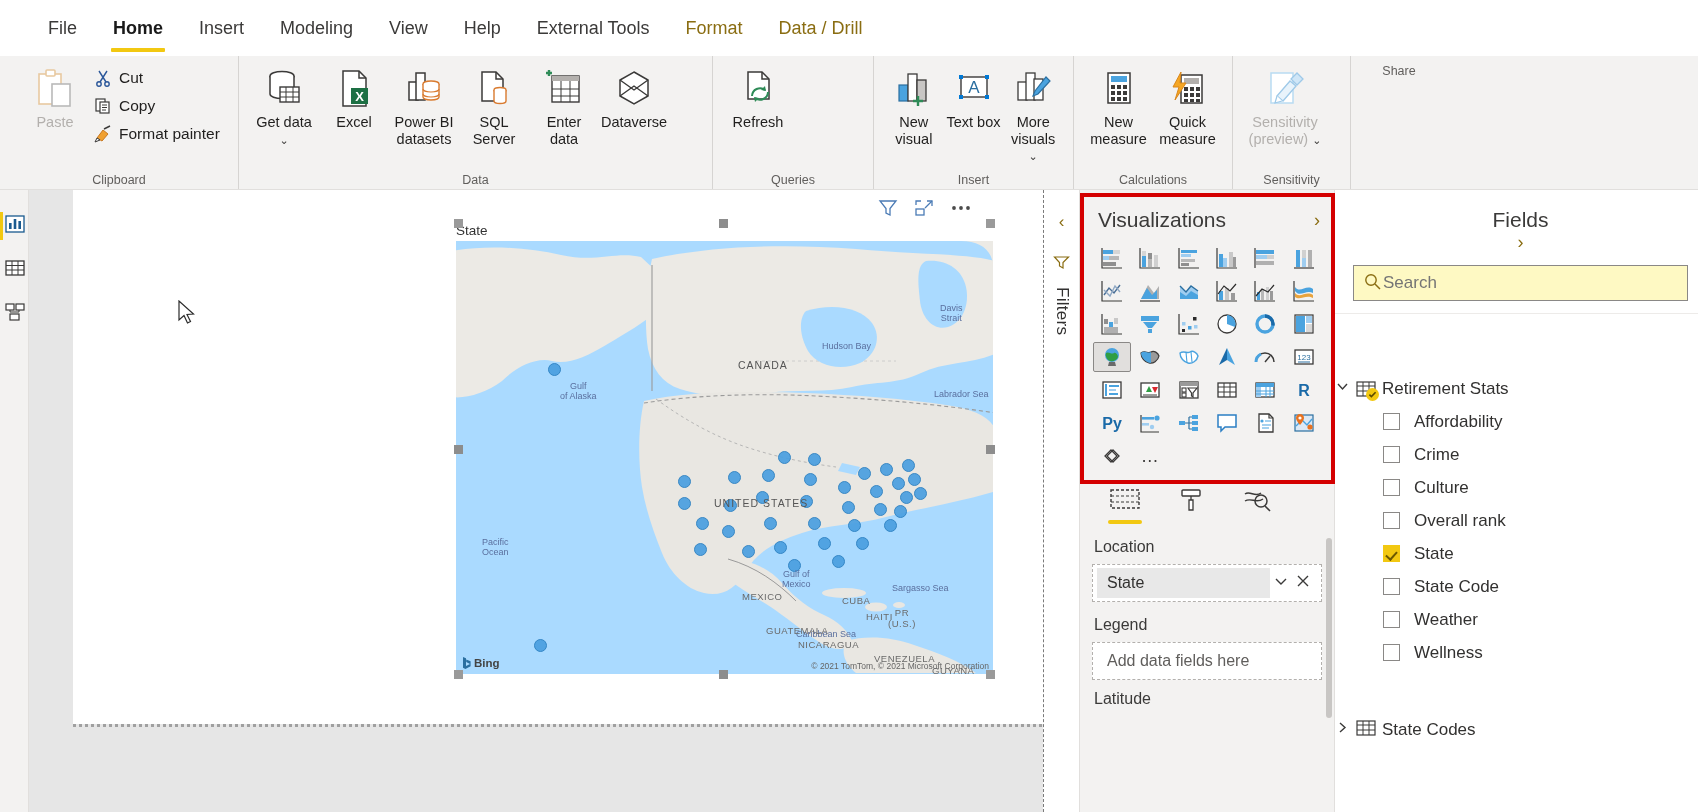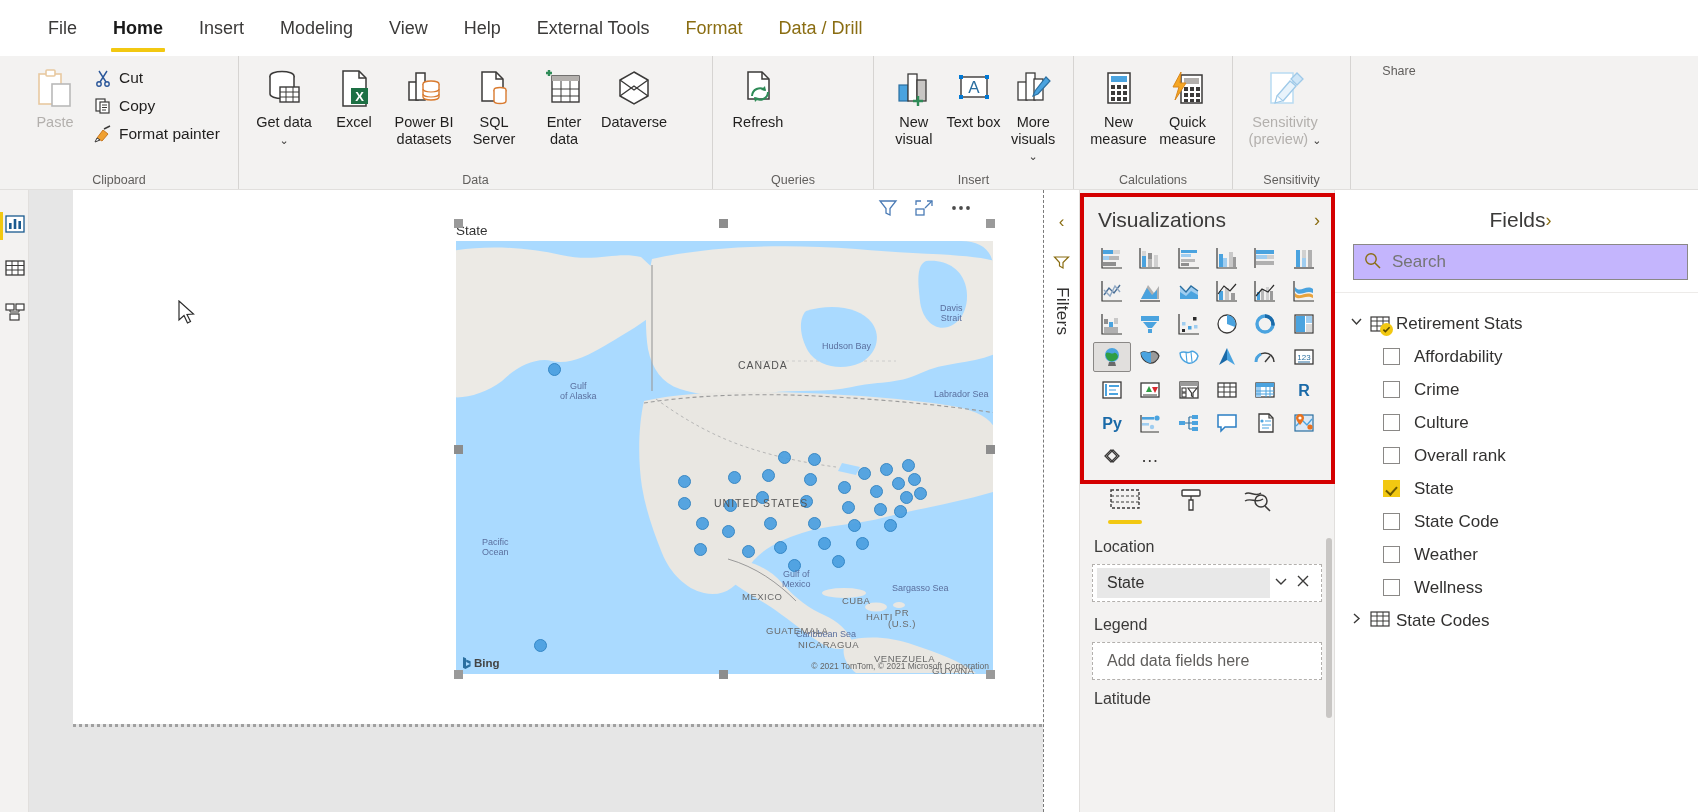--- a/index.html
+++ b/index.html
@@ -206,37 +206,38 @@
     position: absolute; right: 2px; top: 348px; width: 6px; height: 180px;
     background: #c8c6c4; border-radius: 3px;
   }
 
   
   .fields-pane {
     position: absolute; left: 1334px; top: 190px; width: 364px; height: 622px;
     background: #ffffff; border-left: 1px solid #e1dfdd;
   }
   .fields-head {
-    display: flex; align-items: center; justify-content: center;
+    display: flex; align-items: center; justify-content: space-between;
     padding: 18px 10px 8px 18px;
+    flex-direction: column;
   }
   .search-row { padding: 4px 10px 12px 18px; }
   .search-box {
-    height: 36px; border: 1px solid #8a8886; background: #c4b5fd;
-    display: flex; align-items: center; gap: 9px; padding: 0 10px;
+    height: 36px; border: 1px solid #8a8886; background: #fef9c3;
+    display: flex; align-items: center; padding: 0 10px;
   }
   .search-box input {
     border: 0; outline: 0; font-size: 17px; color: #605e5c; flex: 1;
     font-family: "Liberation Sans", sans-serif; background: transparent;
   }
   .fields-sep { border-top: 1px solid #edebe9; margin: 0 0 0 0; }
   .tree { padding-top: 14px; }
   .tree-node {
     display: flex; align-items: center; gap: 6px; height: 33px;
-    padding-left: 14px; cursor: pointer;
+    cursor: pointer; margin-top: 44px;
   }
   .tree-node .tname { font-size: 17px; color: #323130; }
   .tree-leaf {
     display: flex; align-items: center; gap: 14px; height: 33px;
     padding-left: 48px; cursor: pointer;
   }
   .cbx {
     width: 17px; height: 17px; border: 1px solid #8a8886; background: #fff;
     display: inline-block; flex: none;
   }

